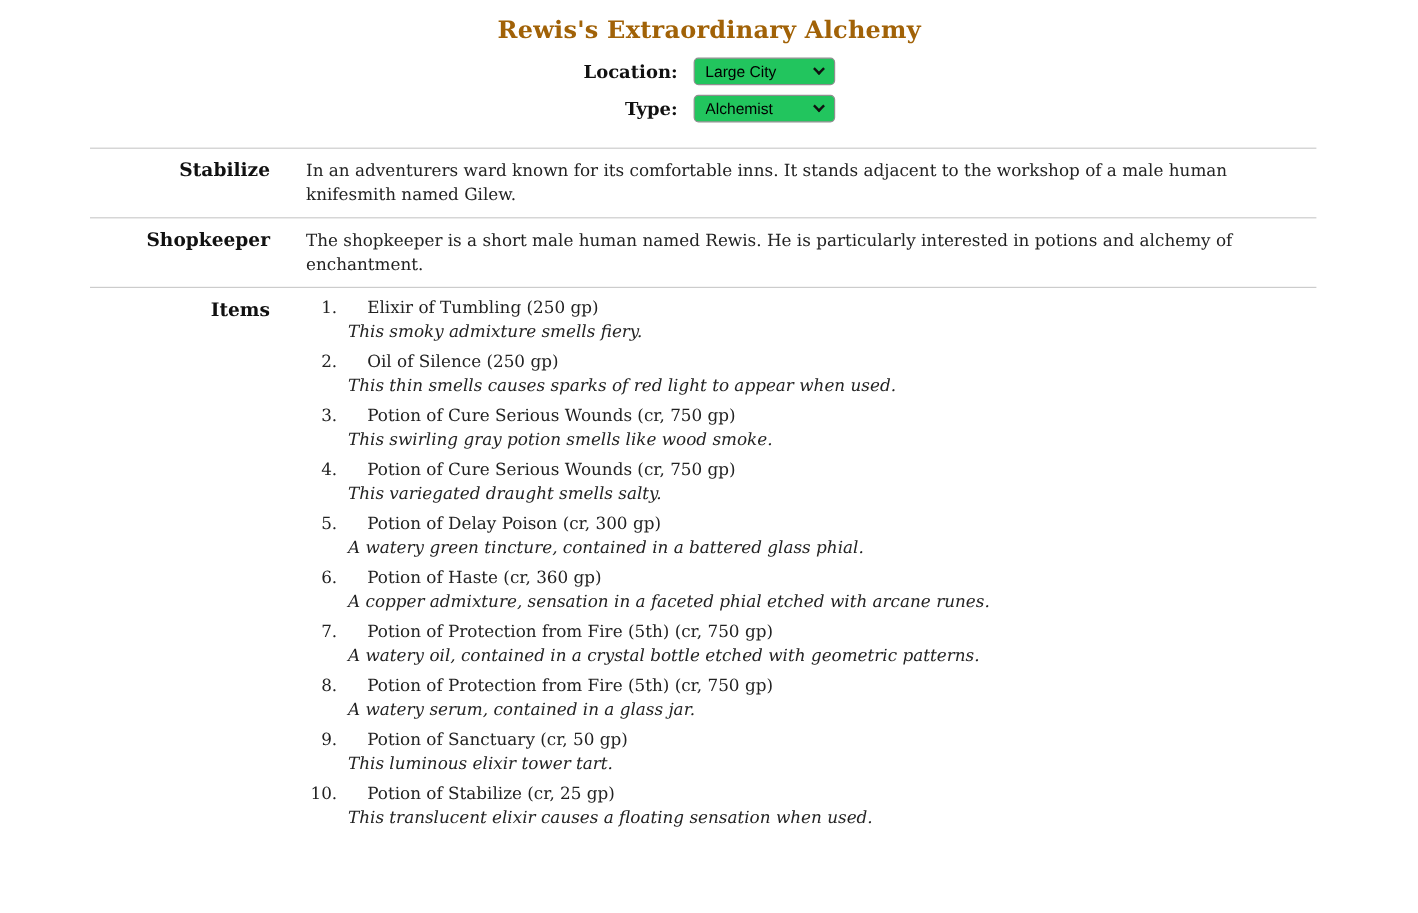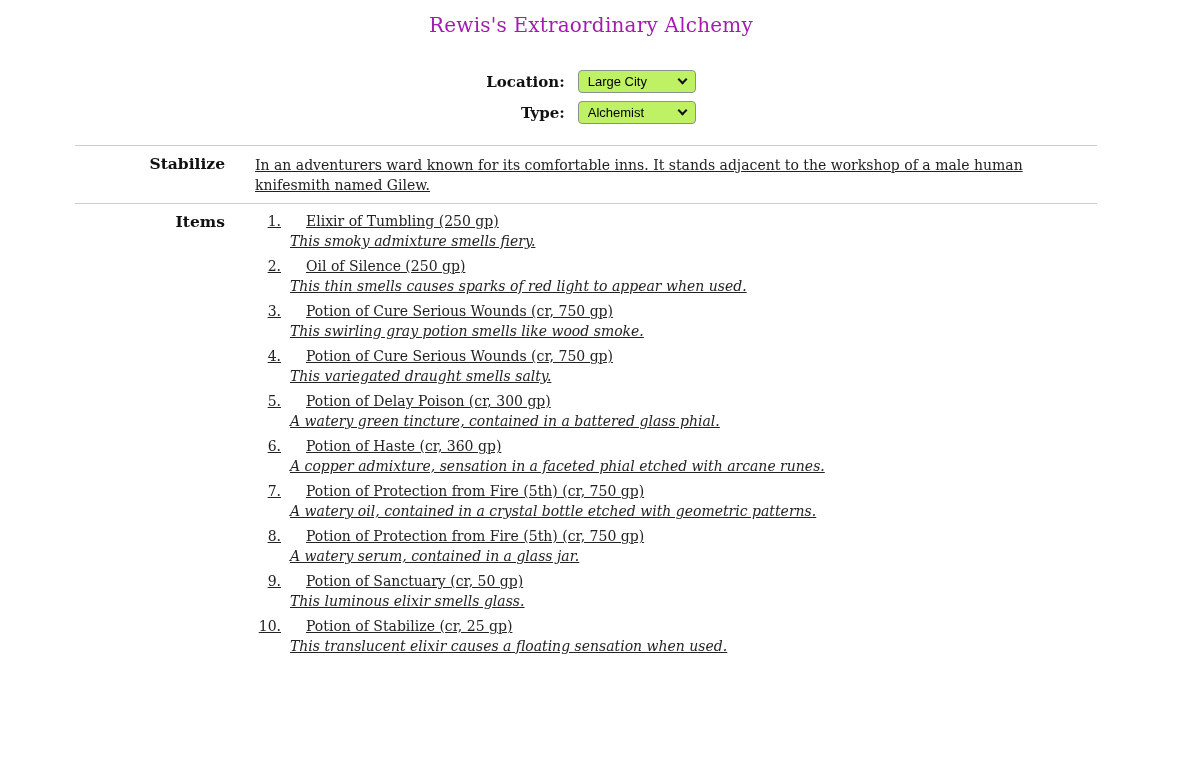--- a/index.html
+++ b/index.html
@@ -4,48 +4,48 @@
 <style>
   * { margin:0; padding:0; box-sizing:border-box; }
   html,body { width:1182px; height:761px; overflow:hidden; background:#ffffff; }
   body { font-family:"DejaVu Serif", serif; color:#222222; }
 
   .page { width:1182px; padding-top:13px; }
 
   h1.page-title {
     text-align:center;
     font-size:20px;
-    font-weight:normal;
-    color:#a21caf;
+    font-weight:bold;
+    color:#a16207;
     letter-spacing:0.2px;
   }
 
   
   .controls {
-    margin:33px auto 0 auto;
+    margin:11px auto 0 auto;
     width:fit-content;
     display:grid;
     grid-template-columns:auto 118px;
     column-gap:13px;
     row-gap:8px;
     align-items:center;
   }
   .ctl-label {
     font-size:15px;
     font-weight:bold;
     color:#111111;
     text-align:right;
   }
   .select-wrap { position:relative; width:118px; }
   .select-wrap select {
     appearance:none;
     -webkit-appearance:none;
     width:118px;
     height:23px;
-    background:#bef264;
+    background:#22c55e;
     border:1px solid #8f8f8f;
     border-radius:4px;
     font-family:"Liberation Sans", sans-serif;
     font-size:13px;
     color:#000000;
     padding:0 24px 0 9px;
   }
   .chev {
     position:absolute;
     right:10px;
@@ -74,21 +74,20 @@
     font-weight:bold;
     color:#111111;
     padding:8px 10px 8px 0;
     line-height:20px;
   }
   table.shop-table td {
     vertical-align:top;
     font-size:14px;
     line-height:20px;
     padding:9px 0 8px 20px;
-    text-decoration:underline;
   }
   tr.items-row td { padding-top:7px; }
 
   
   .items-list { }
   .item { display:flex; margin-bottom:5px; }
   .item-num {
     width:26px;
     text-align:right;
     margin-right:9px;
@@ -126,20 +125,24 @@
   </div>
 
   <table class="shop-table">
     <tbody id="details-body">
   <tr>
     <th>Stabilize</th>
     <td>In an adventurers ward known for its comfortable inns. It stands adjacent to the workshop of a male human knifesmith named Gilew.</td>
   </tr>
 
 
+  <tr>
+    <th>Shopkeeper</th>
+    <td>The shopkeeper is a short male human named Rewis. He is particularly interested in potions and alchemy of enchantment.</td>
+  </tr>
 </tbody>
     <tbody>
       <tr class="items-row">
         <th>Items</th>
         <td>
           <div class="items-list" id="items-list">
   <div class="item">
     <span class="item-num">1.</span>
     <span class="item-body">
       <div class="item-name">Elixir of Tumbling (250 gp)</div>
@@ -200,21 +203,21 @@
     <span class="item-body">
       <div class="item-name">Potion of Protection from Fire (5th) (cr, 750 gp)</div>
       <div class="item-desc">A watery serum, contained in a glass jar.</div>
     </span>
   </div>
 
   <div class="item">
     <span class="item-num">9.</span>
     <span class="item-body">
       <div class="item-name">Potion of Sanctuary (cr, 50 gp)</div>
-      <div class="item-desc">This luminous elixir smells glass.</div>
+      <div class="item-desc">This luminous elixir tower tart.</div>
     </span>
   </div>
 
   <div class="item">
     <span class="item-num">10.</span>
     <span class="item-body">
       <div class="item-name">Potion of Stabilize (cr, 25 gp)</div>
       <div class="item-desc">This translucent elixir causes a floating sensation when used.</div>
     </span>
   </div>

